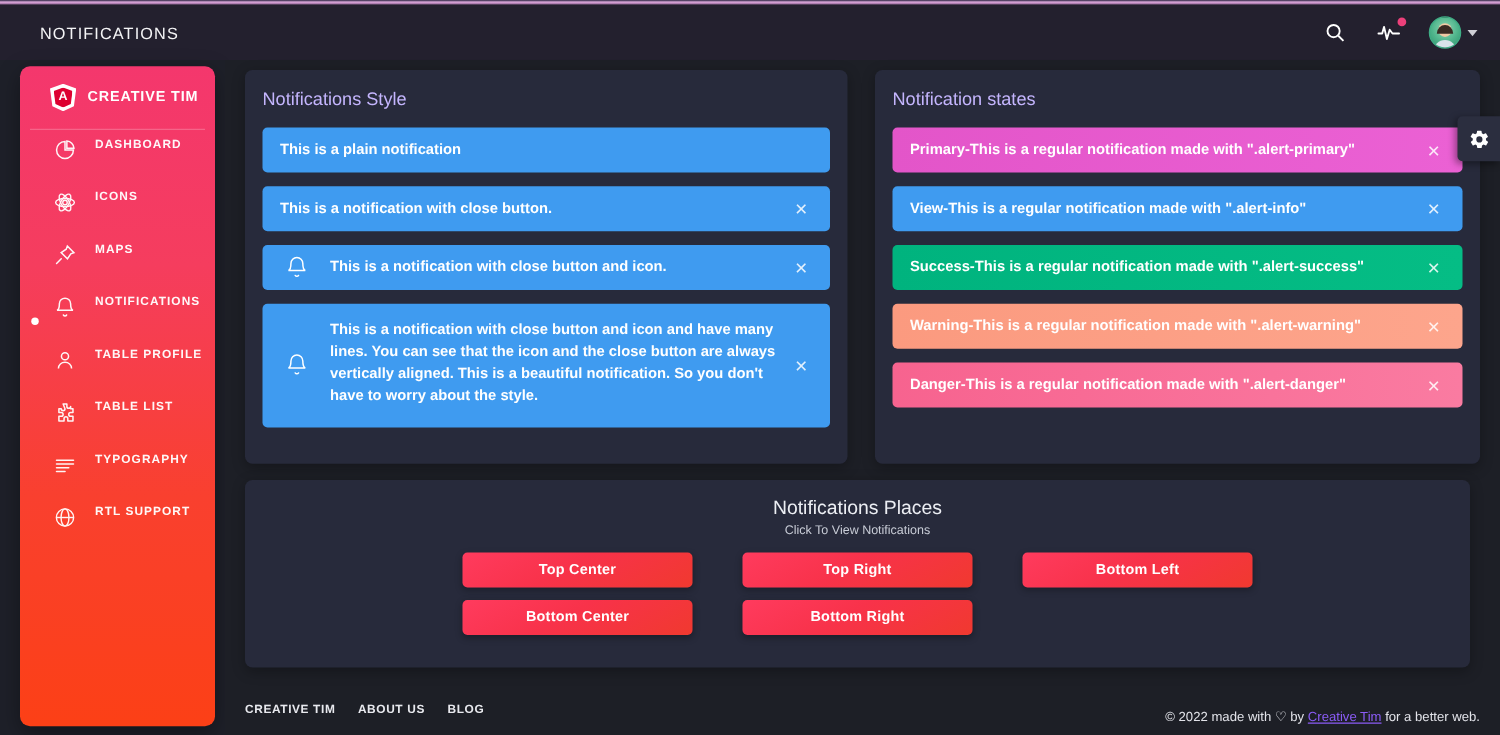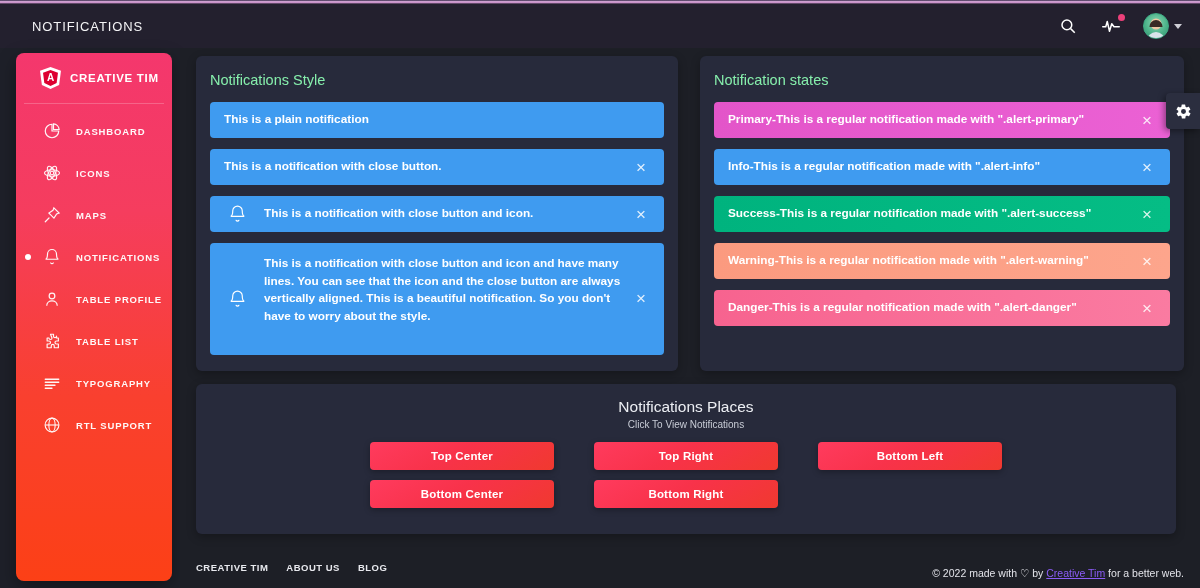--- a/index.html
+++ b/index.html
@@ -149,21 +149,20 @@
   .brand-text {
     color: #ffffff;
     font-size: 11.5px;
     letter-spacing: 0.7px;
     font-weight: 700;
   }
   .nav { padding-top: 6px; }
   .nav-item {
     position: relative;
     display: flex;
-    align-items: center;
     gap: 14px;
     height: 42px;
     padding-left: 26px;
     cursor: pointer;
   }
   .nav-item .nav-icon {
     width: 20px; height: 20px;
     color: #ffffff;
     display: flex; align-items: center; justify-content: center;
     opacity: 0.95;
@@ -192,21 +191,21 @@
     height: 540px;
     background: #1d1f26;
   }
 
   .card {
     background: #272a3b;
     border-radius: 6px;
     box-shadow: 0 3px 10px rgba(0,0,0,0.28);
   }
   .card-title {
-    color: #86efac;
+    color: #c4b5fd;
     font-size: 14.5px;
     font-weight: 400;
     padding: 16px 0 0 14px;
   }
 
   .panel-left {
     position: absolute;
     left: 16px; top: 8px;
     width: 482px;
     height: 315px;
@@ -254,21 +253,21 @@
     cursor: pointer;
   }
   .alert .label-bold { font-weight: 800; }
 
   .alert-info    { background: #3f9bf0; }
   .alert-primary { background: linear-gradient(90deg,#e355c9 0%,#eb61d4 100%); }
   .alert-success { background: linear-gradient(90deg,#00b37e 0%,#05bd85 100%); }
   .alert-warning { background: linear-gradient(90deg,#fb9a7f 0%,#fda58c 100%); }
   .alert-danger  { background: linear-gradient(90deg,#f7638f 0%,#fa7ba1 100%); }
 
-  .alert-tall { align-items: flex-start; padding-top: 12px; padding-bottom: 29px; }
+  .alert-tall { align-items: flex-start; padding-top: 12px; padding-bottom: 16px; }
   .alert-tall .bell { top: 50%; }
 
   
   .places-card {
     position: absolute;
     left: 16px; top: 336px;
     width: 980px;
     height: 150px;
     text-align: center;
   }
@@ -506,21 +505,21 @@
     <div class="card panel-right">
       <div class="card-title">Notification states</div>
       <div class="alerts" id="state-alerts">
           <div class="alert alert-primary">
             <span class="label-bold">Primary</span>
             <span> - </span>
             <span>This is a regular notification made with ".alert-primary"</span>
             <span class="close">×</span>
           </div>
           <div class="alert alert-info">
-            <span class="label-bold">Info</span>
+            <span class="label-bold">View</span>
             <span> - </span>
             <span>This is a regular notification made with ".alert-info"</span>
             <span class="close">×</span>
           </div>
           <div class="alert alert-success">
             <span class="label-bold">Success</span>
             <span> - </span>
             <span>This is a regular notification made with ".alert-success"</span>
             <span class="close">×</span>
           </div>

